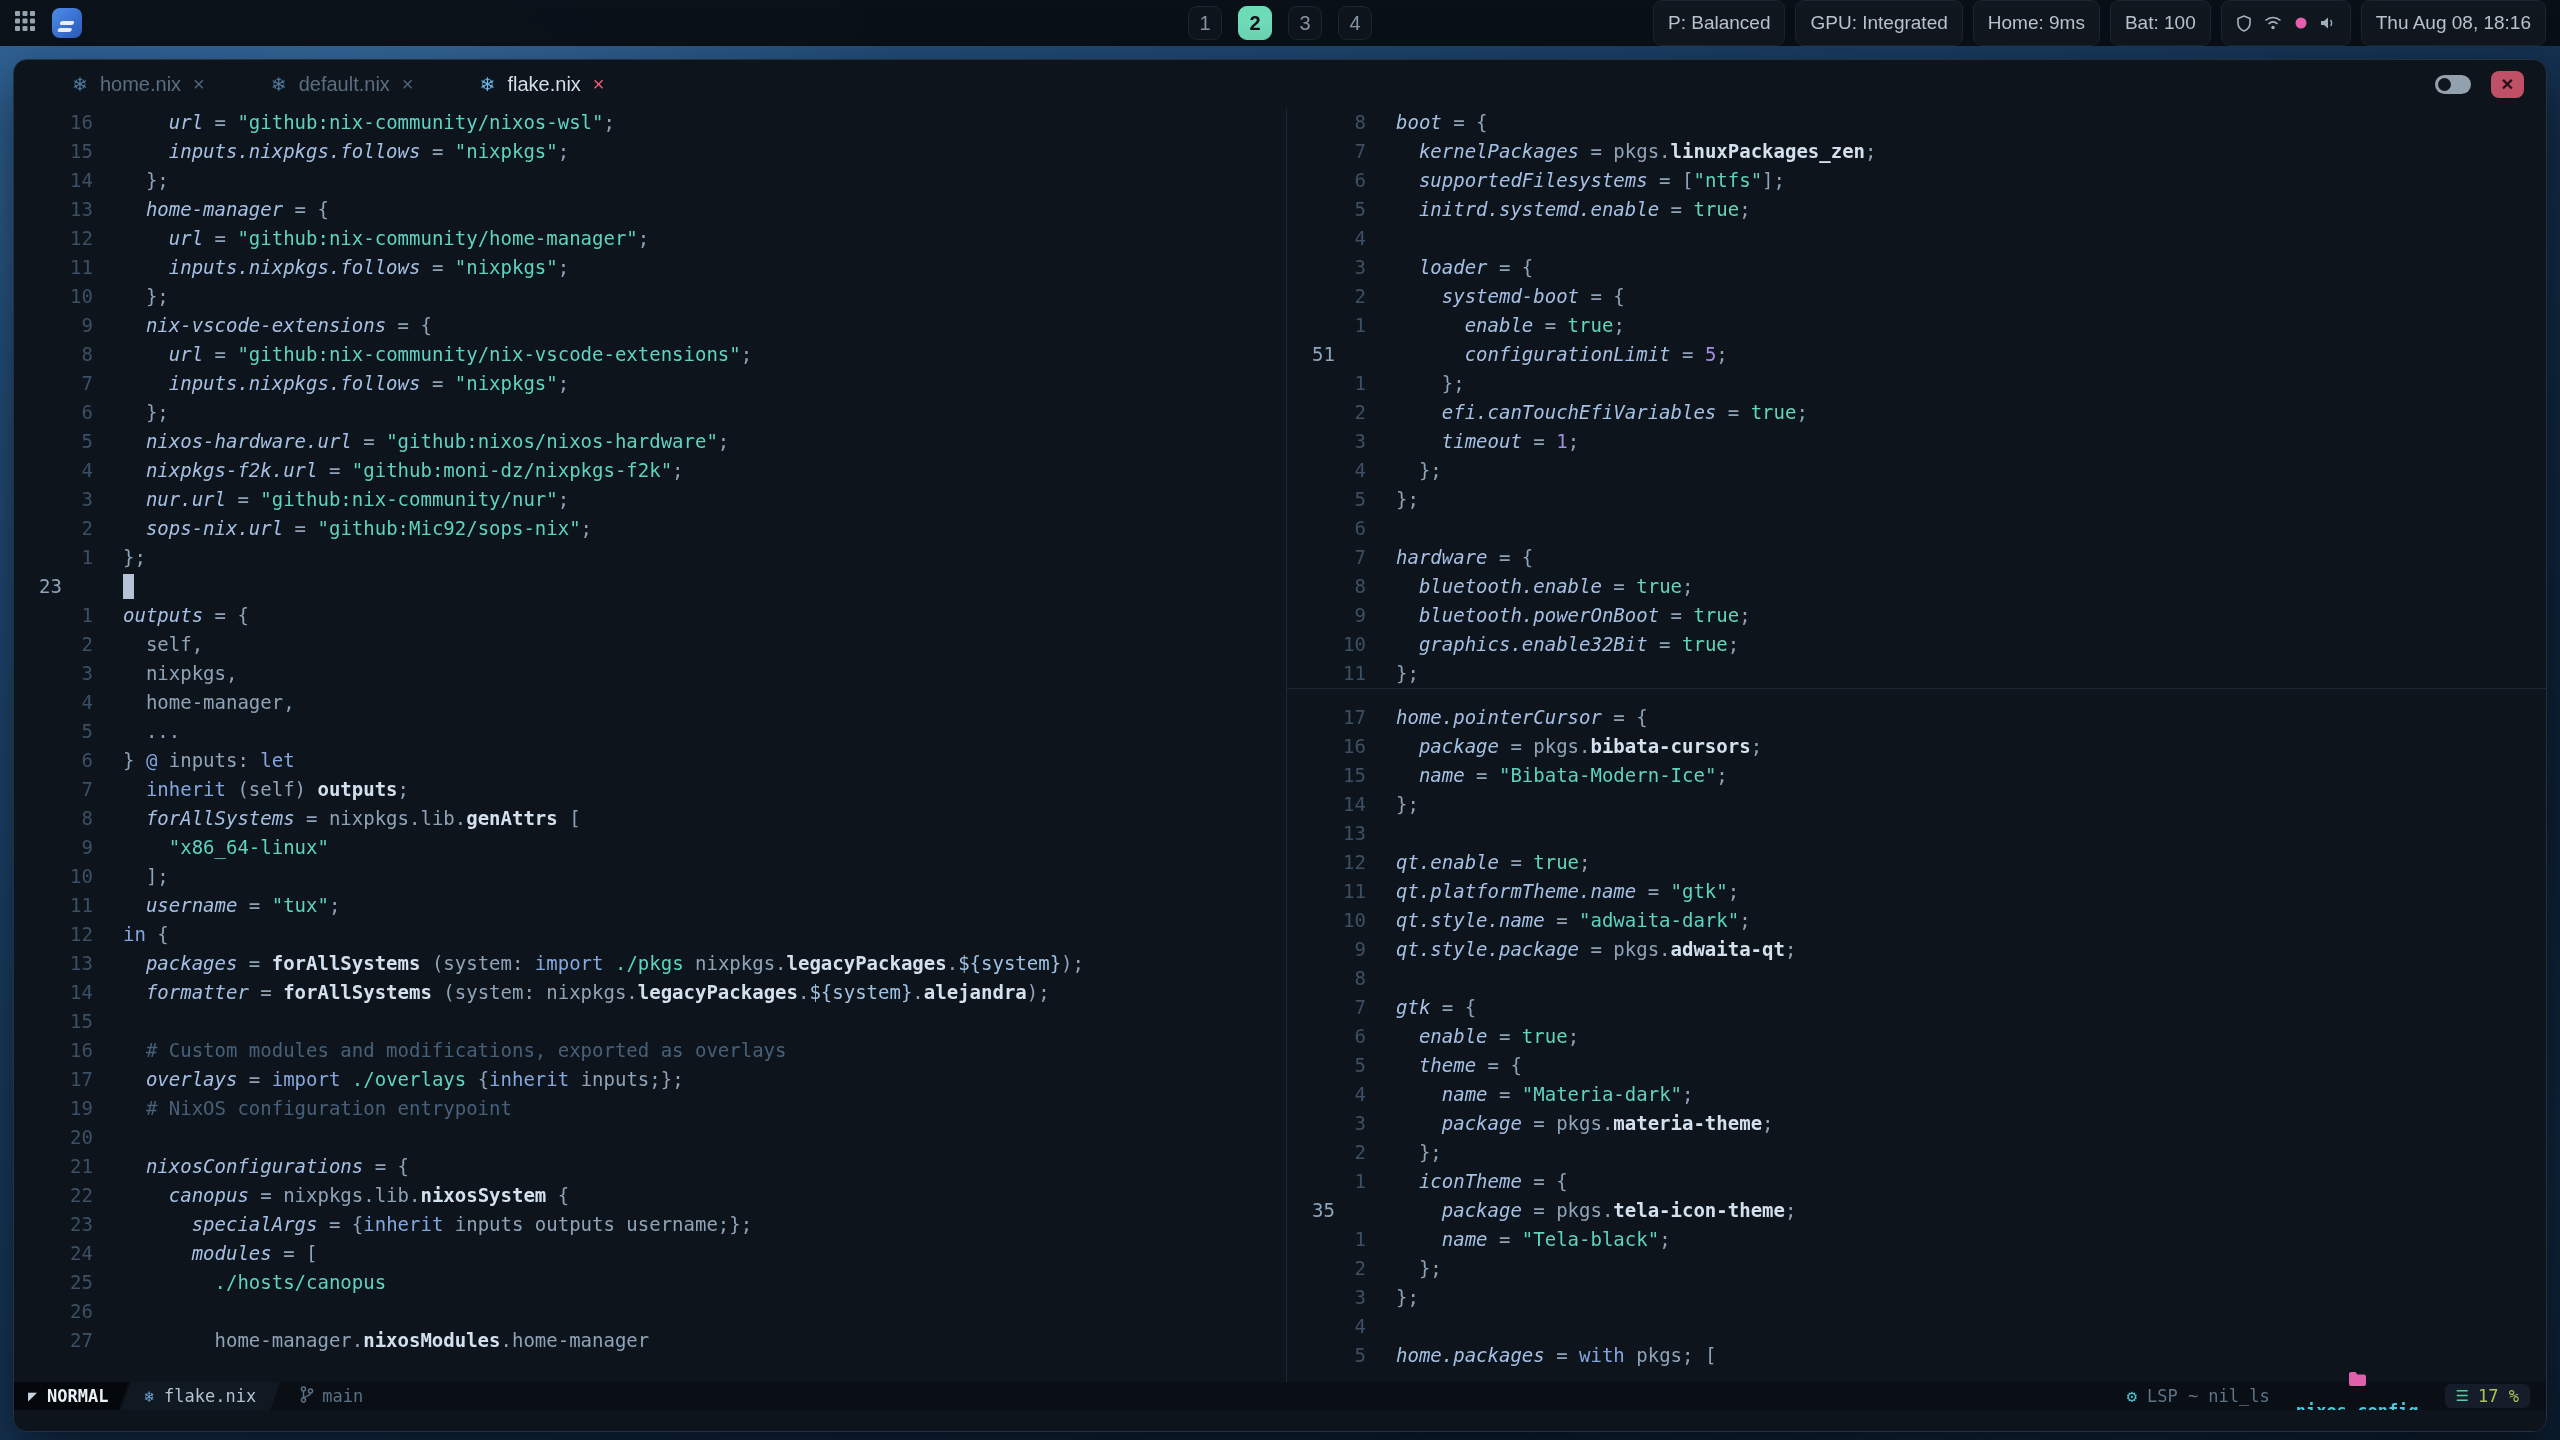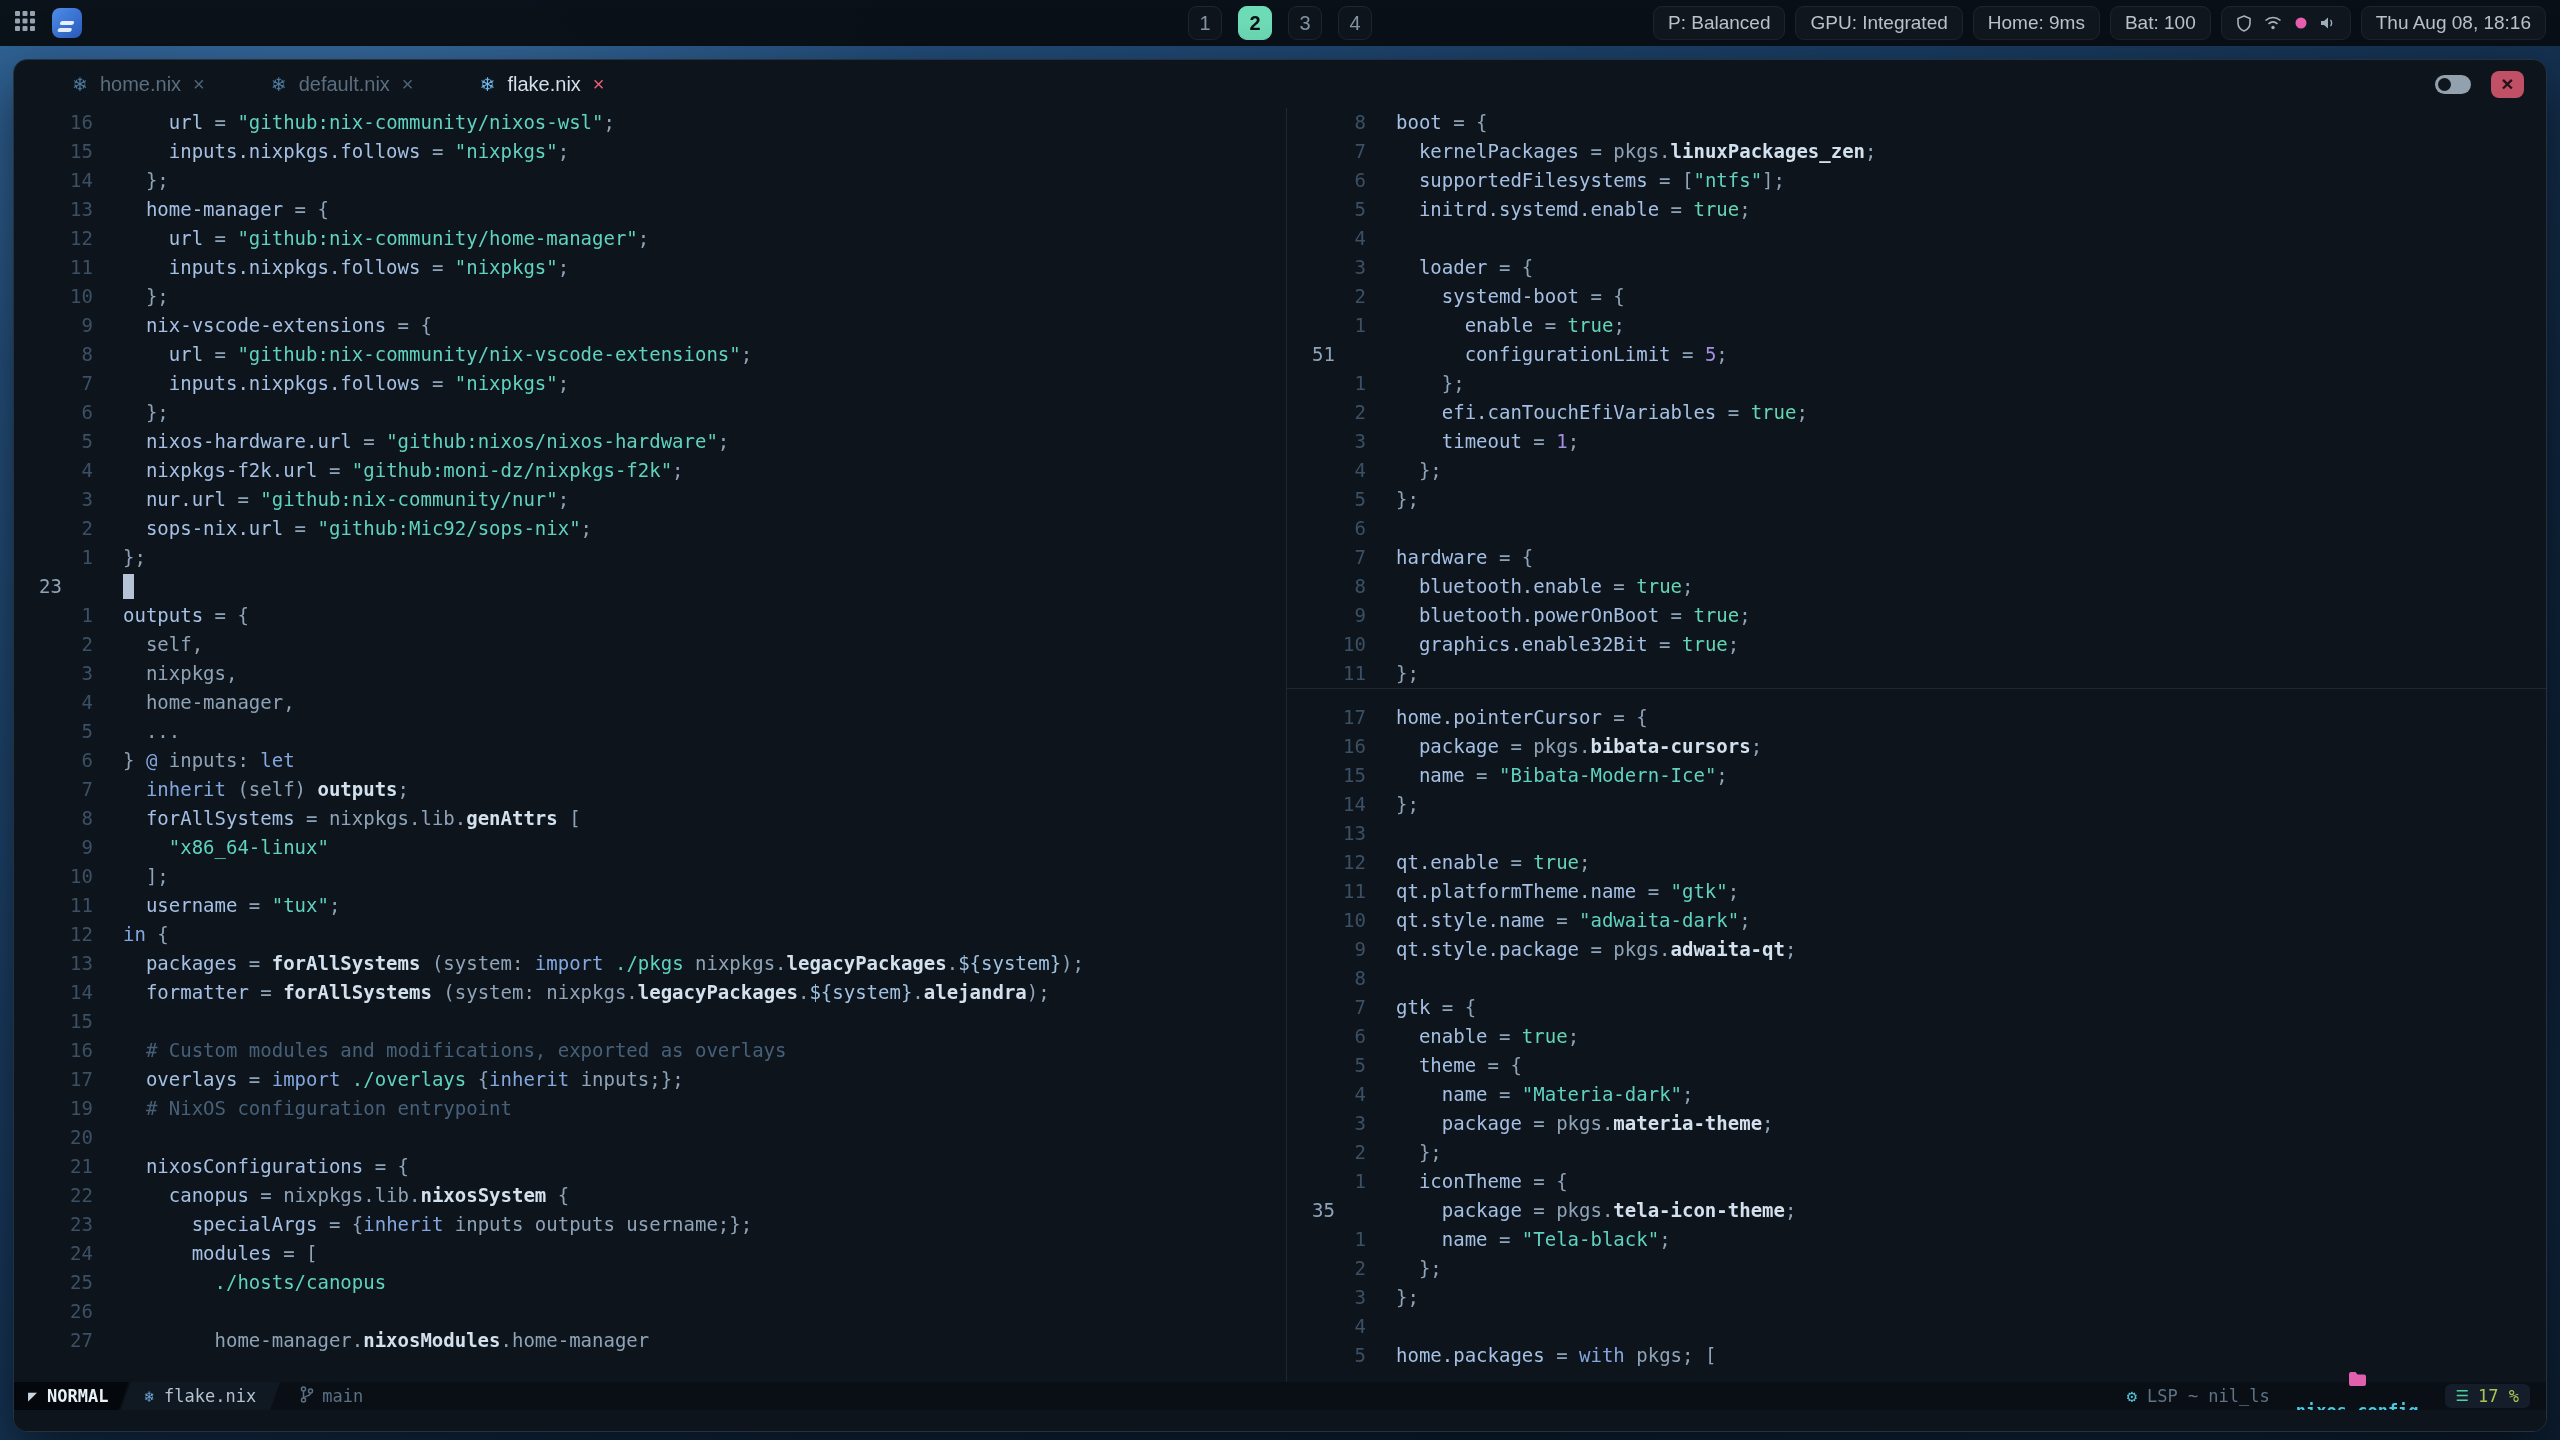--- a/index.html
+++ b/index.html
@@ -27,21 +27,21 @@
   }
   .appicon i { display:block; width:14px; height:4px; background:#eaf2ff; border-radius:2px; box-shadow:0 7px 0 #eaf2ff; transform:skewX(-18deg); }
   .workspaces { position:absolute; left:50%; transform:translateX(-50%); display:flex; gap:16px; }
   .ws {
     width:34px; height:34px; border-radius:9px; background:#0f151c; border:1px solid #1d2631;
     color:#8595a6; font-size:20px; display:flex; align-items:center; justify-content:center; cursor:pointer;
   }
   .ws.active { background:#6fdcb8; border-color:#6fdcb8; color:#0a1014; font-weight:bold; }
   .tb-right { margin-left:auto; display:flex; align-items:center; gap:10px; }
   .pill {
-    height:34px; border-radius:9px; background:rgba(18,24,31,.92); border:1px solid #1c2530;
+    height:46px; border-radius:9px; background:rgba(18,24,31,.92); border:1px solid #1c2530;
     display:flex; align-items:center; padding:0 14px; font-size:19px; color:#bac4ce; gap:12px;
   }
   .tray svg { display:block; }
 
   
   .window {
     position:absolute; left:13px; top:59px; width:2534px; height:1373px;
     background:#0d141b; border-radius:14px; border:1px solid #243140;
     box-shadow:0 22px 60px rgba(0,0,0,.6); overflow:hidden;
   }
@@ -73,21 +73,21 @@
   .hsep { height:1px; background:#1d2835; }
   .pane-rb { margin-top:14px; }
 
   .ln { display:flex; height:29px; white-space:pre; }
   .num { flex:0 0 62px; text-align:right; color:#3c5065; }
   .ln.cur .num { text-align:left; padding-left:8px; color:#8ea4ba; }
   .code { margin-left:30px; white-space:pre; }
   .cursor { display:inline-block; width:11px; height:25px; margin-top:2px; background:#b5c3d7; vertical-align:top; }
 
   .tk-p { color:#8fa3b8; }
-  .tk-a { color:#a5c0e4; }
+  .tk-a { color:#a5c0e4;font-style:italic; }
   .tk-s { color:#5fd3c0; }
   .tk-t { color:#63d6b4; }
   .tk-n { color:#a48fe1; }
   .tk-c { color:#47607a; }
   .tk-b { color:#d3e0ee; font-weight:600; }
   .tk-k { color:#84a7e0; }
   .tk-i { color:#9fc2e2; }
 
   
   .statusline {

